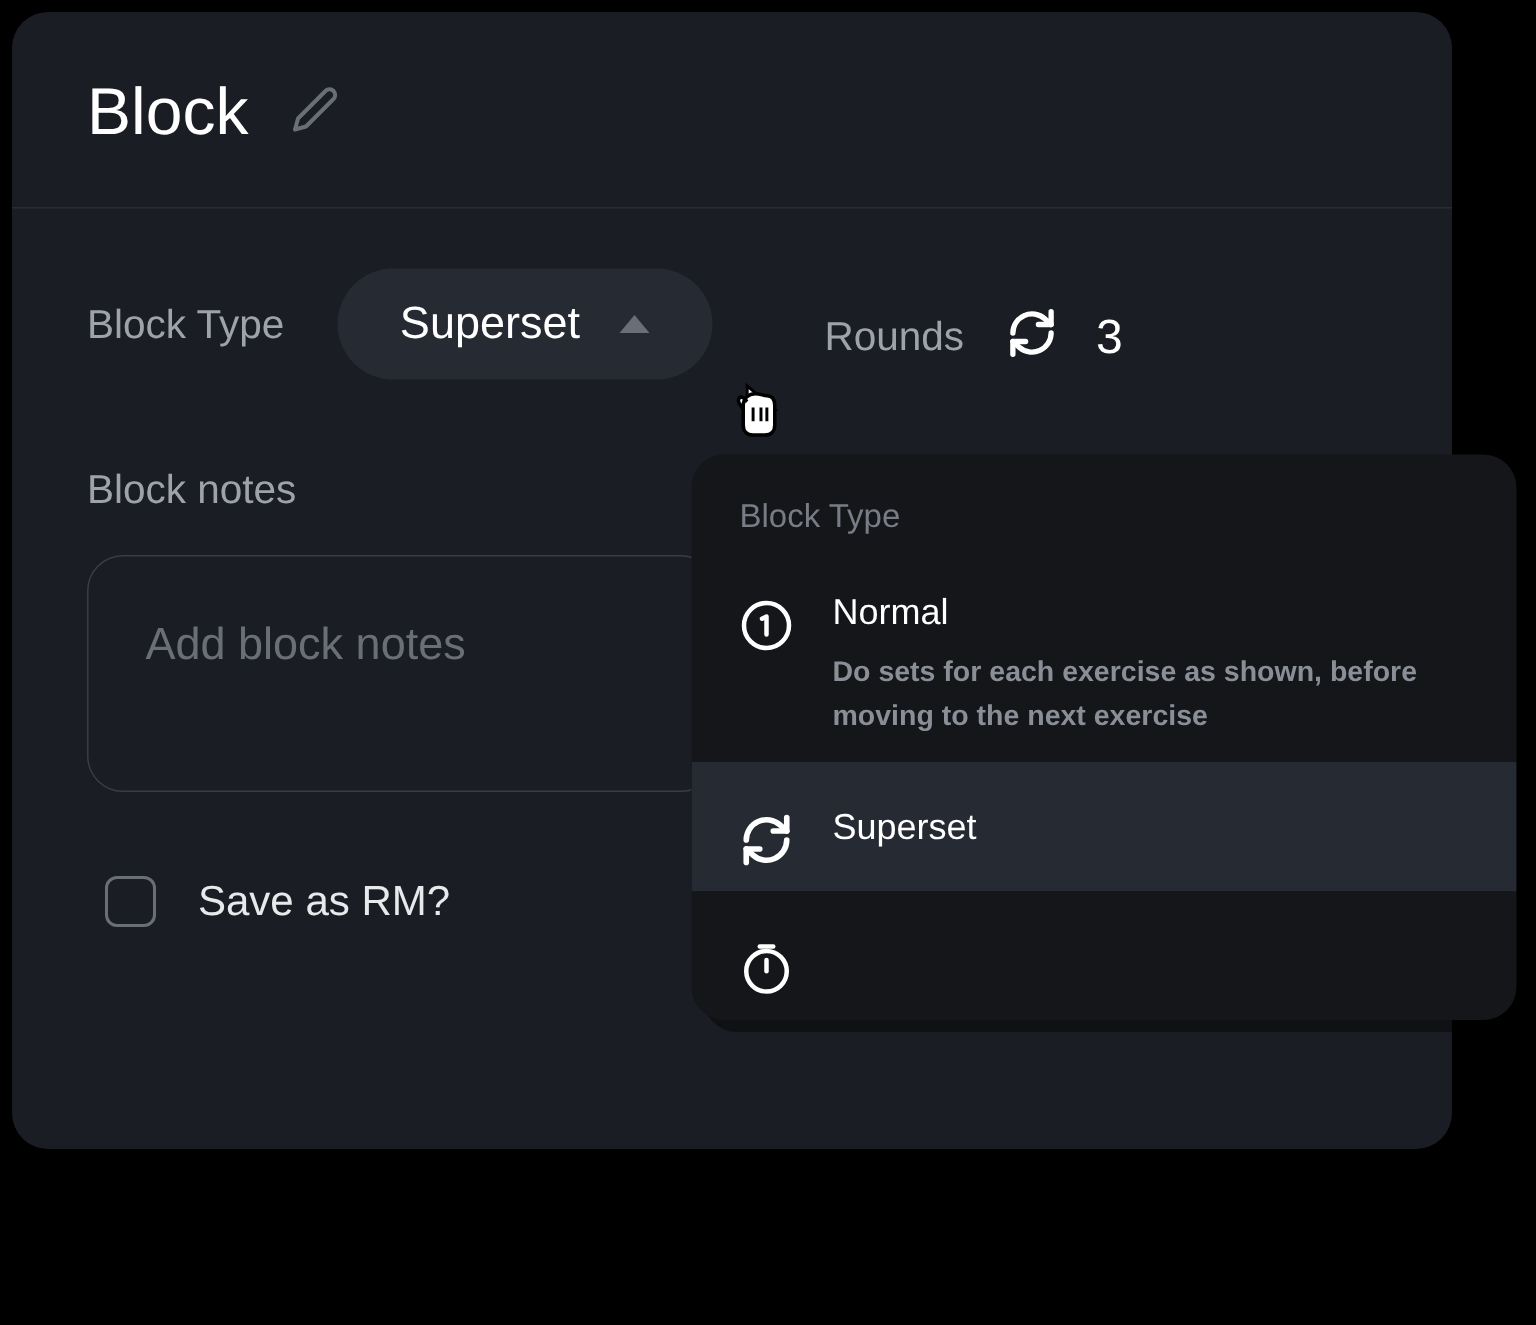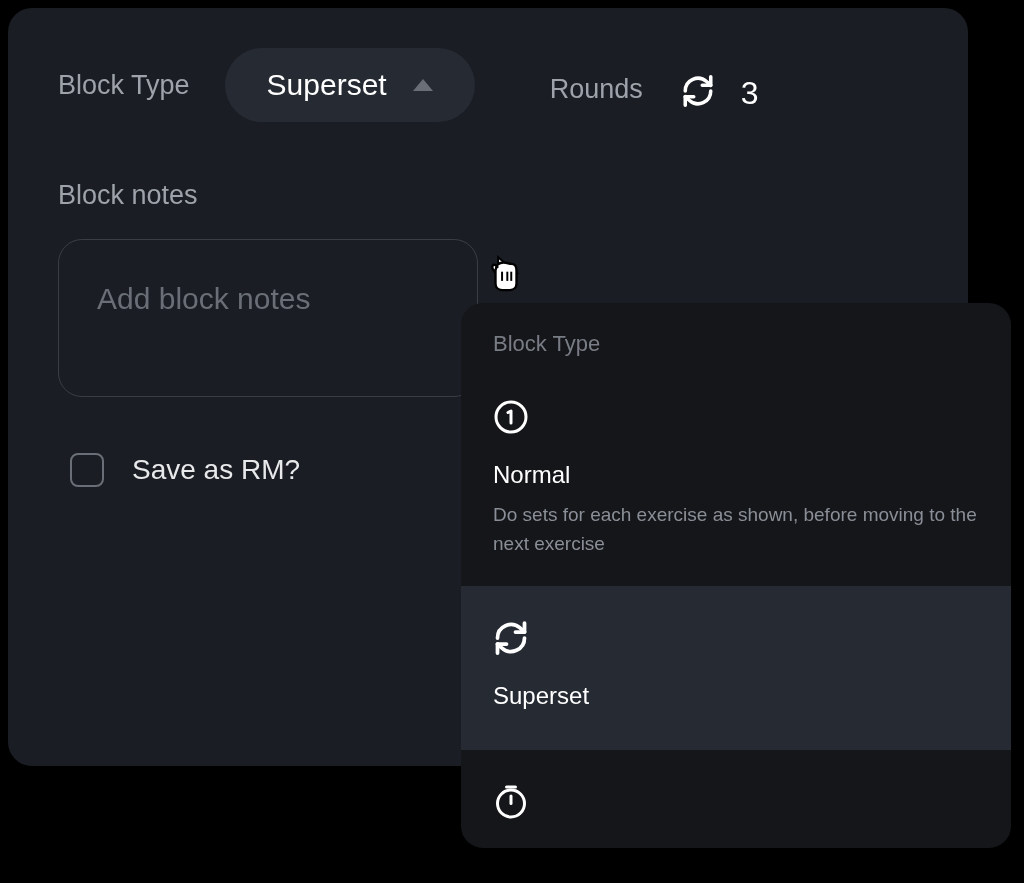--- a/index.html
+++ b/index.html
@@ -66,22 +66,22 @@
     }
     .caret-up {
       width: 0;
       height: 0;
       border-left: 10px solid transparent;
       border-right: 10px solid transparent;
       border-bottom: 12px solid #6a6e76;
     }
     .rounds-group {
       display: flex;
-      align-items: flex-start;
-      gap: 38px;
+      align-items: center;
+      gap: 28px;
       margin-left: 40px;
       margin-top: 16px;
     }
     .rounds-value-group {
       display: flex;
       align-items: center;
       gap: 26px;
     }
     .rounds-value {
       color: #ffffff;
@@ -137,25 +137,24 @@
       box-shadow: 8px 8px 0 rgba(0,0,0,0.4);
       overflow: hidden;
     }
     .popup-header {
       padding: 28px 32px 8px 32px;
       color: #787c84;
       font-size: 22px;
       font-weight: 400;
     }
     .popup-item {
-      padding: 30px 32px 28px 32px;
+      padding: 30px 32px 16px 32px;
       display: flex;
       gap: 26px;
       align-items: flex-start;
-      flex-direction: column;
     }
     .popup-item.selected {
       background: #262a33;
     }
     .popup-item-icon {
       flex-shrink: 0;
       width: 36px;
       height: 36px;
       display: flex;
       align-items: center;
@@ -167,36 +166,44 @@
     }
     .popup-item-title {
       color: #ffffff;
       font-size: 24px;
       font-weight: 400;
       margin-bottom: 12px;
     }
     .popup-item-desc {
       color: #8a8e96;
       font-size: 19px;
-      font-weight: 400;
+      font-weight: 700;
       line-height: 1.5;
     }
     .cursor {
       position: absolute;
       top: 252px;
       left: 485px;
       width: 42px;
       height: 42px;
       z-index: 100;
     }
   </style>
 </head>
 <body>
 
 <div class="main-card">
+  <div class="header">
+    <div class="title">Block</div>
+    <div class="pencil-icon">
+      <svg viewBox="0 0 24 24" fill="none" stroke="#6a6e76" stroke-width="2" stroke-linecap="round" stroke-linejoin="round">
+        <path d="M17 3a2.85 2.85 0 1 1 4 4L7.5 20.5 2 22l1.5-5.5L17 3z"></path>
+      </svg>
+    </div>
+  </div>
 
   <div class="row">
     <div class="label">Block Type</div>
     <div class="dropdown-button">
       <span>Superset</span>
       <div class="caret-up"></div>
     </div>
     <div class="rounds-group">
       <div class="label">Rounds</div>
       <div class="rounds-value-group">

